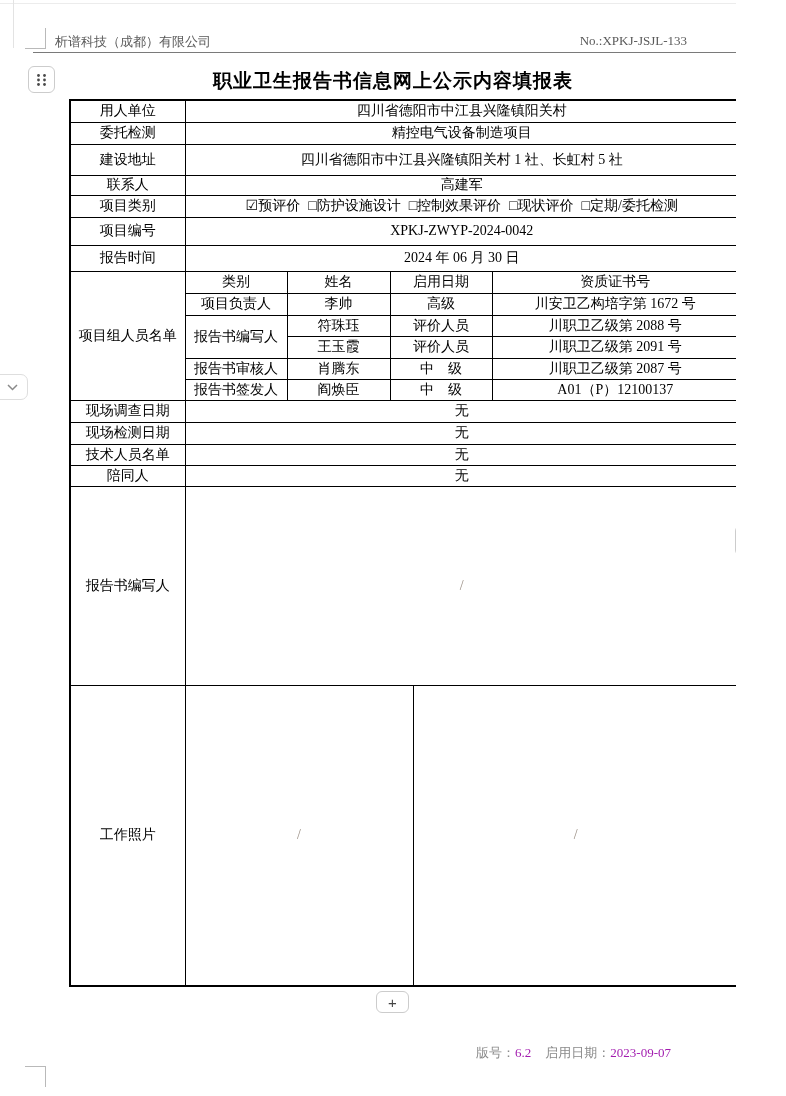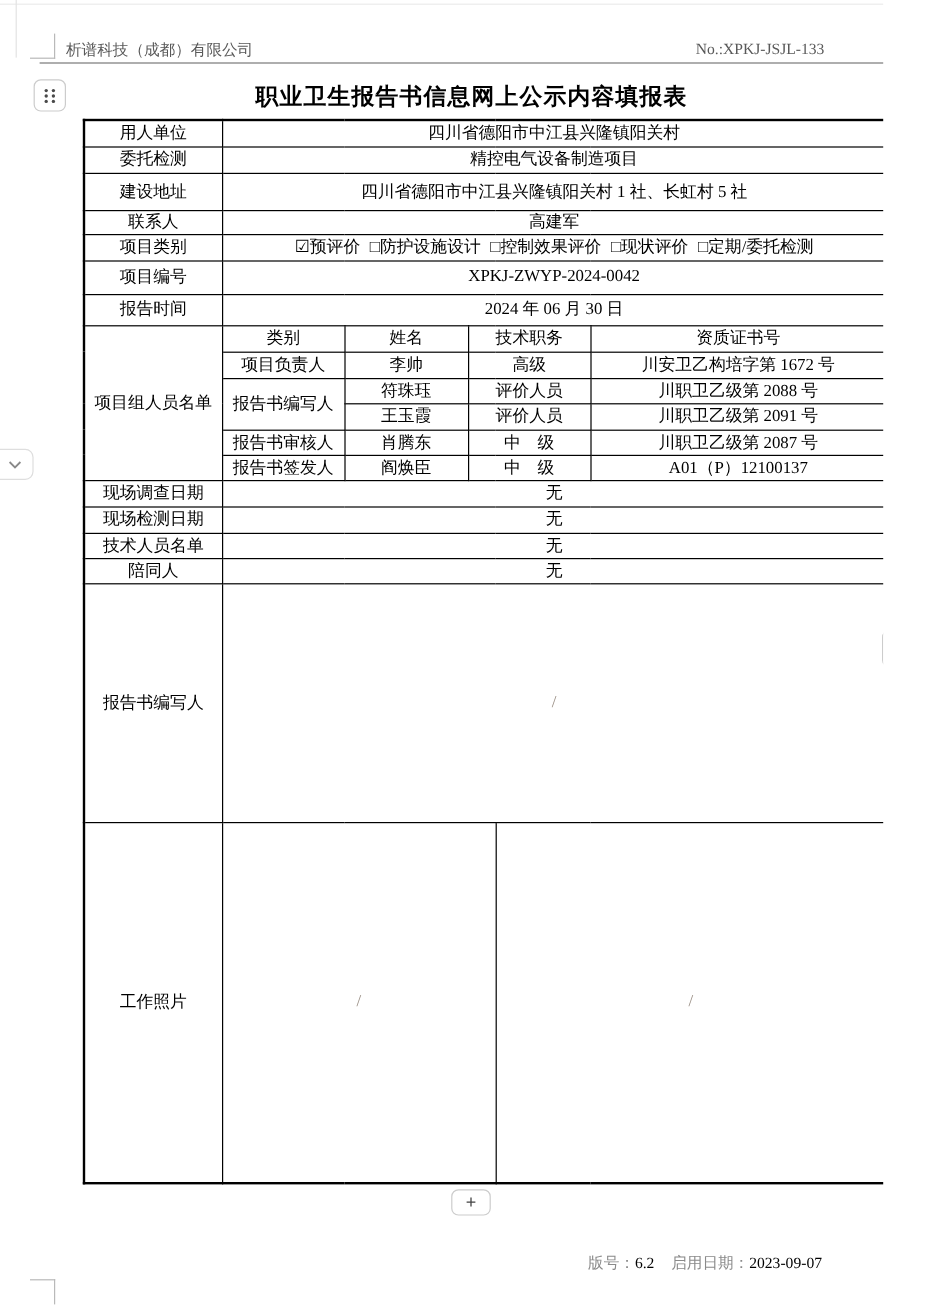--- a/index.html
+++ b/index.html
@@ -43,22 +43,22 @@
   table.form{position:absolute;left:58px;top:99px;border-collapse:collapse;table-layout:fixed;
              width:669px;border:2px solid #000;margin-left:11px;}
   table.form td{border:1px solid #000;text-align:center;vertical-align:middle;
                 font-size:14px;padding:0 2px;overflow:hidden;}
   td.lbl{font-size:14px;}
   .opt{margin:0 4px;white-space:nowrap;}
   .slash{color:#9a8f85;font-size:14px;}
 
   
   .footer{position:absolute;right:49px;top:1044px;font-size:13px;color:#8a8a8a;}
-  .footer .num{color:#000000;margin-right:14px;font-family:Liberation Serif, serif;}
-  .footer .num:last-child{margin-right:2px;}
+  .footer .num{color:#a21caf;margin-right:14px;font-family:Liberation Serif, serif;}
+  .footer .num:last-child{margin-right:16px;}
 </style>
 </head>
 <body>
 
 <div id="page">
   <div class="hairline-top"></div>
   <div class="hairline-left"></div>
 
   <div class="mark tl"></div>
   <div class="mark tr"></div>
@@ -120,21 +120,21 @@
       </tr>
       <tr style="height:26px">
         <td class="lbl">报告时间</td>
         <td colspan="5">2024 年 06 月 30 日</td>
       </tr>
 
       <tr style="height:22px">
         <td class="lbl" rowspan="6">项目组人员名单</td>
         <td>类别</td>
         <td>姓名</td>
-        <td colspan="2">技术职务</td>
+        <td colspan="2">启用日期</td>
         <td>资质证书号</td>
       </tr>
       <tr style="height:22px">
         <td>项目负责人</td>
         <td>李帅</td>
         <td colspan="2">高级</td>
         <td>川安卫乙构培字第 1672 号</td>
       </tr>
       <tr style="height:21px">
         <td rowspan="2">报告书编写人</td>

